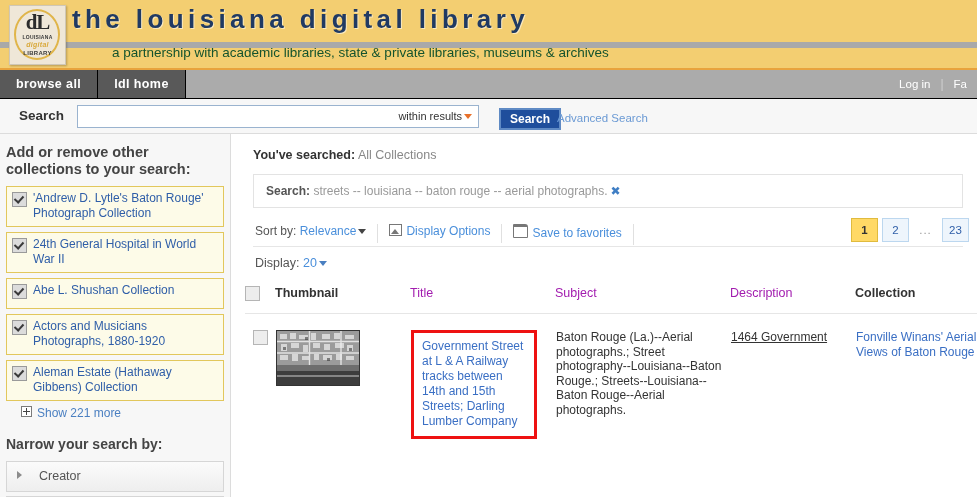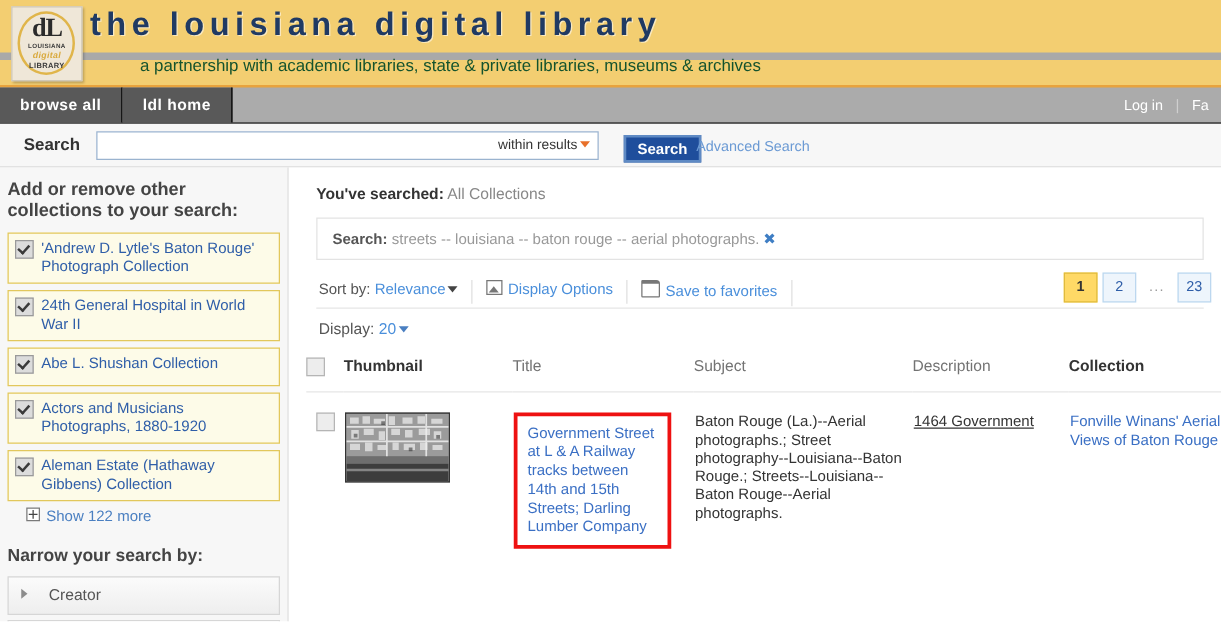--- a/index.html
+++ b/index.html
@@ -89,21 +89,21 @@
   .pager{position:absolute;right:-6px;top:-6px;}
   .pg{display:inline-block;min-width:17px;height:22px;line-height:22px;text-align:center;font-size:11.5px;
       border:1px solid #bcd7ef;background:#eef5fc;color:#2f5ea8;margin-left:4px;padding:0 4px;cursor:pointer;}
   .pg.active{background:#ffd966;border-color:#e0bb3e;color:#333;font-weight:bold;}
   .pg.dots{border:0;background:transparent;color:#999;cursor:default;letter-spacing:1px;}
   .display{margin:9px 0 0 10px;font-size:12.5px;color:#555;}
   .display a{color:#4a8fdb;text-decoration:none;cursor:pointer;}
   table.res{width:100%;border-collapse:collapse;margin-top:16px;table-layout:fixed;}
   table.res th{text-align:left;font-size:12.5px;padding:0 0 9px 0;font-weight:normal;vertical-align:top;}
   table.res th.b{font-weight:bold;color:#333;}
-  table.res th a{color:#737373;text-decoration:none;cursor:pointer;}
+  table.res th a{color:#a21caf;text-decoration:none;cursor:pointer;}
   .hdrrow{border-bottom:1px solid #e6e6e6;}
   td{vertical-align:top;padding-top:16px;font-size:12px;color:#333;line-height:14.5px;}
   .cbcell{width:30px;padding-left:8px;}
   .cb2{display:inline-block;width:13px;height:13px;background:#ededed;border:1px solid #b5b5b5;cursor:pointer;}
   .thumb{width:82px;height:54px;border:1px solid #333;background:#8a8a8a;position:relative;overflow:hidden;}
   .thumb svg{display:block;}
   .redbox{border:3px solid #ee1111;padding:6px 6px 7px 8px;display:inline-block;width:126px;box-sizing:border-box;}
   .redbox a{color:#3a6fc4;text-decoration:none;font-size:12px;line-height:15px;cursor:pointer;}
   .sub{font-size:12px;line-height:14.5px;color:#333;}
   .desc{font-size:12px;color:#333;text-decoration:underline;}
@@ -162,21 +162,21 @@
       <span class="cb"></span><span class="coll-lbl">Abe L. Shushan Collection</span>
     </div>
     <div class="coll">
       <span class="cb"></span><span class="coll-lbl">Actors and Musicians Photographs, 1880-1920</span>
     </div>
     <div class="coll">
       <span class="cb"></span><span class="coll-lbl">Aleman Estate (Hathaway Gibbens) Collection</span>
     </div>
 
     <div class="showmore">
-      <span class="plusbox"></span><span>Show 122 more</span>
+      <span class="plusbox"></span><span>Show 221 more</span>
     </div>
 
     <h3>Narrow your search by:</h3>
     <div class="facet">
       <span class="tri"></span><span>Creator</span>
     </div>
     <div class="facet">
       
     </div>
   </div>

